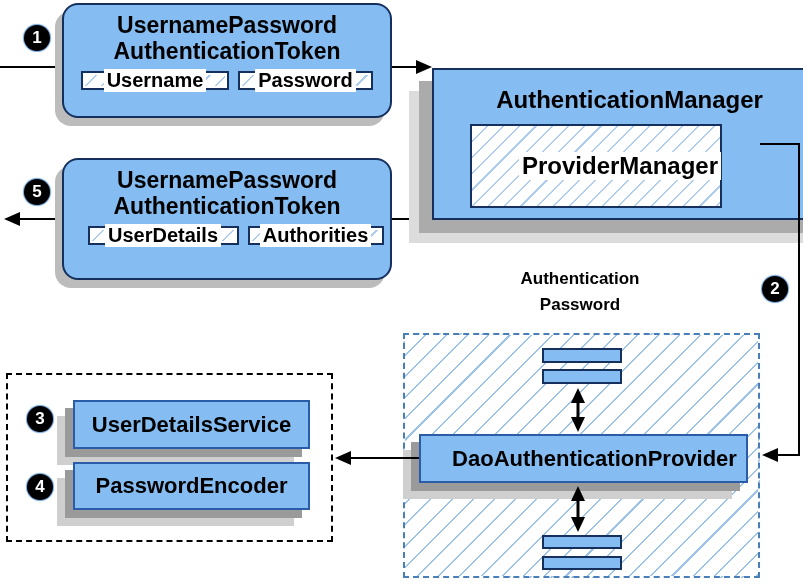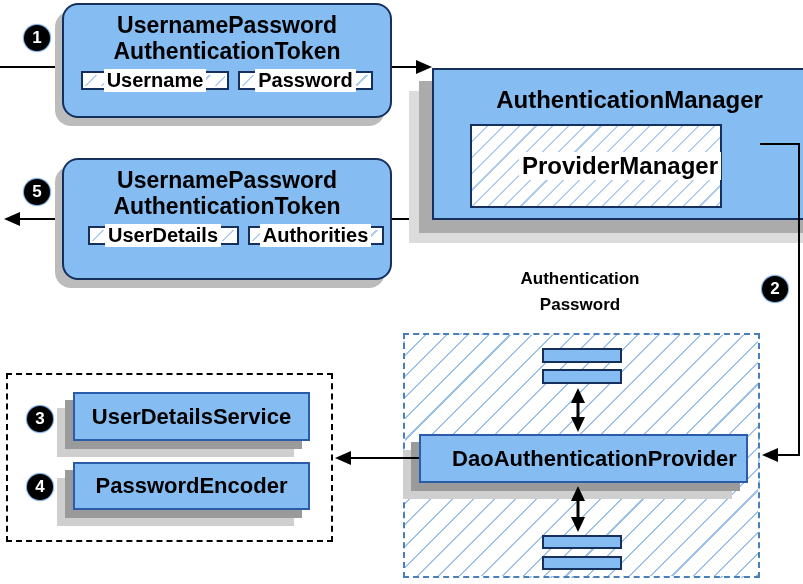--- a/index.html
+++ b/index.html
@@ -64,21 +64,21 @@
     border-color:#2a5ca8;
     display:flex; align-items:center; justify-content:center; font-size:22px;
     box-shadow:-8px 8px 0 #9a9a9a, -16px 16px 0 #cfcfcf;padding-left:22px; }
 
   #collaborators-box { position:absolute; left:6px; top:373px; width:327px; height:169px;
     border:2px dashed #000; z-index:1; }
   .service-box { left:73px; width:237px; height:49px; z-index:2;
     border-color:#2a5ca8;
     display:flex; align-items:center; justify-content:center; font-size:22px;
     box-shadow:-8px 8px 0 #9a9a9a, -16px 16px 0 #cfcfcf; }
-  #user-details-service { top:392px; }
+  #user-details-service { top:400px; }
   #password-encoder { top:462px; height:48px; }
 
   .step-badge { position:absolute; width:26px; height:26px; border-radius:50%;
     background:#000; color:#fff; font-size:17px; line-height:26px; text-align:center;
     z-index:5; box-shadow:0 0 1px 1px #6b9fd8; }
 </style>
 </head>
 <body>
 
 <div id="canvas">

